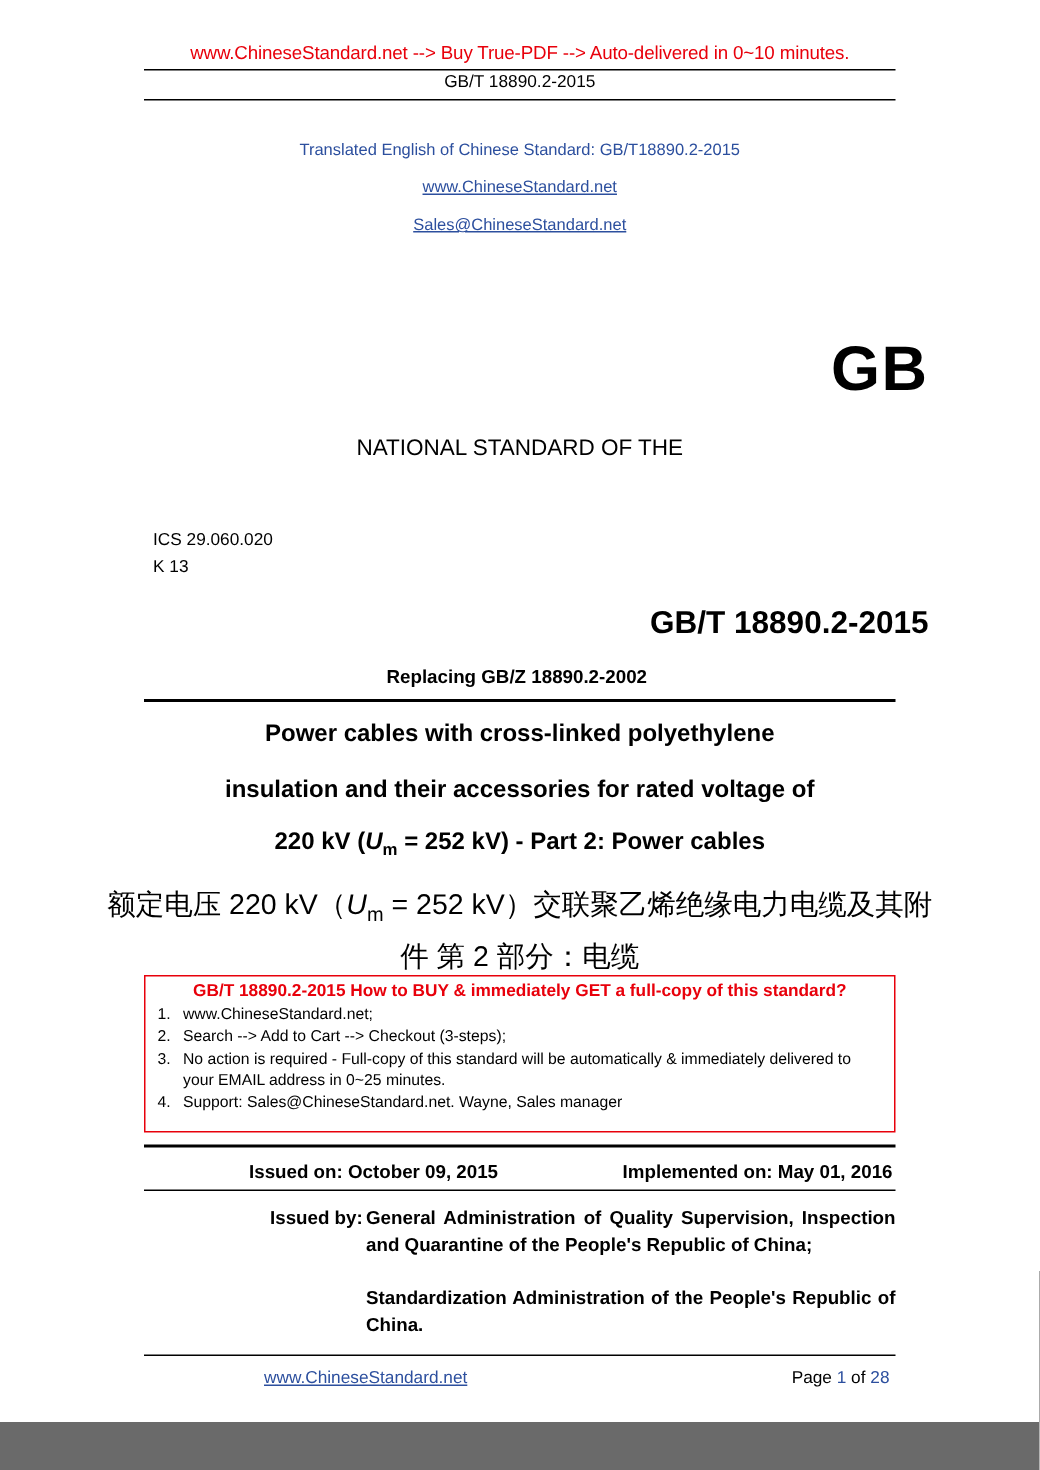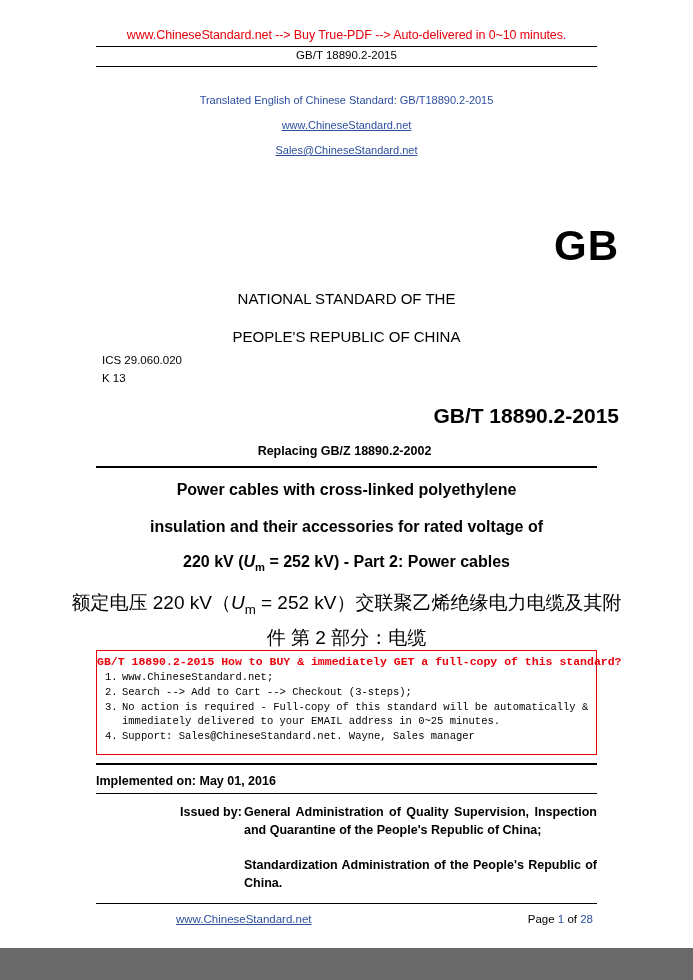--- a/index.html
+++ b/index.html
@@ -144,21 +144,20 @@
   .c2 { top: 625px; }
   sub { font-size: 70%; }
   .promo-box {
     position: absolute;
     left: 26px;
     top: 650px;
     width: 501px;
     height: 105px;
     border: 1px solid #e8000b;
     box-sizing: border-box;
-    font-family: Liberation Mono, monospace;
   }
   .promo-title {
     text-align: center;
     color: #e8000b;
     font-size: 11.5px;
     font-weight: bold;
     margin-top: 4px;
     white-space: nowrap;
   }
   .promo-list {
@@ -248,21 +247,20 @@
     <div class="trans-line" style="top:119px;">
       <span class="link">www.ChineseStandard.net</span>
     </div>
     <div class="trans-line" style="top:144px;">
       <span class="link">Sales@ChineseStandard.net</span>
     </div>
 
     <div class="gb-logo">GB</div>
 
     <div class="nat1">NATIONAL STANDARD OF THE</div>
-    <div class="nat2">PEOPLE'S REPUBLIC OF CHINA</div>
 
     <div class="ics ics1">ICS 29.060.020</div>
     <div class="ics ics2">K 13</div>
 
     <div class="std-number">GB/T  18890.2-2015</div>
     <div class="replacing">Replacing  GB/Z  18890.2-2002</div>
 
     <div class="rule-thick" style="top:466px;"></div>
 
     <div class="title-en t1">Power cables with cross-linked polyethylene</div>
@@ -282,20 +280,21 @@
         <li><span class="num">1.</span><span>www.ChineseStandard.net;</span></li>
         <li><span class="num">2.</span><span>Search --&gt; Add to Cart --&gt; Checkout (3-steps);</span></li>
         <li><span class="num">3.</span><span>No action is required  - Full-copy of this standard will be automatically &amp; immediately delivered to your EMAIL address in 0~25 minutes.</span></li>
         <li><span class="num">4.</span><span>Support: Sales@ChineseStandard.net. Wayne, Sales manager</span></li>
       </ul>
     </div>
 
     <div class="rule-thick" style="top:763px;"></div>
 
     <div class="issued-row">
+      <div class="a">Issued on: October 09, 2015</div>
       <div class="b">Implemented on: May 01, 2016</div>
     </div>
 
     <div class="hdr-rule" style="top:793px;"></div>
 
     <div class="issued-by">
       <span class="lbl">Issued by:</span>
       <div class="body">
         <p>General  Administration  of  Quality  Supervision,  Inspection and Quarantine of the People's Republic of China;</p>
         <p>Standardization  Administration  of  the  People's  Republic  of China.</p>

